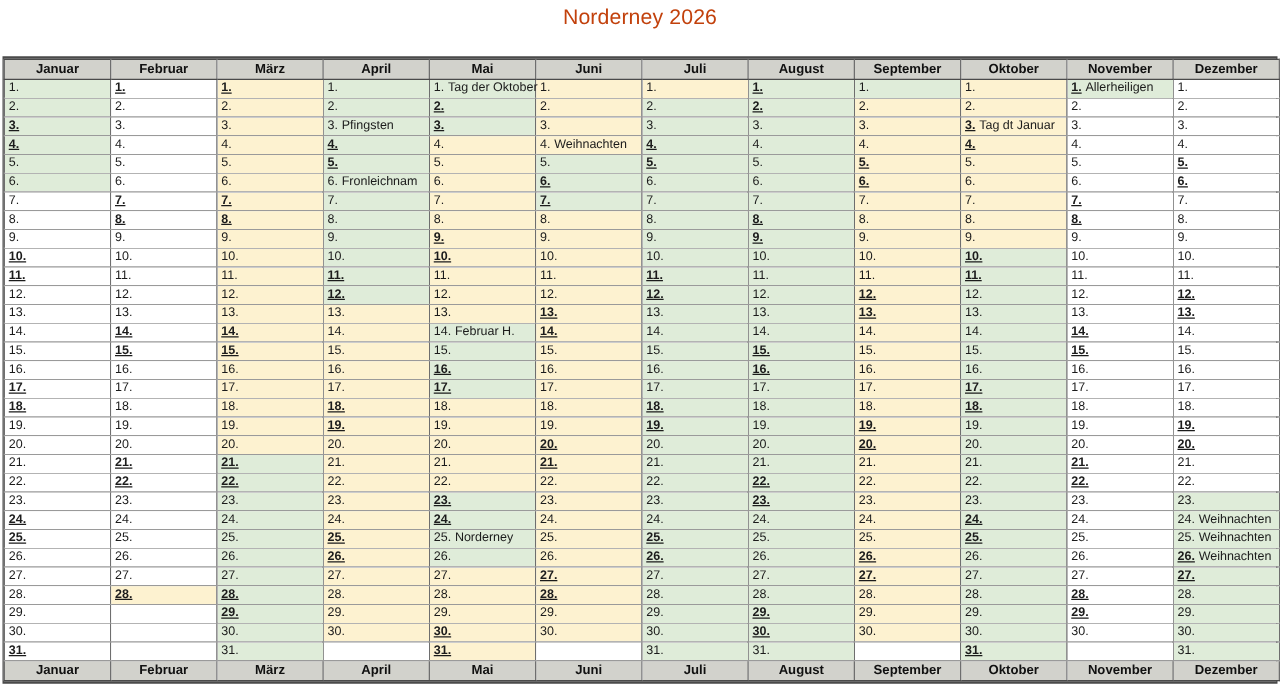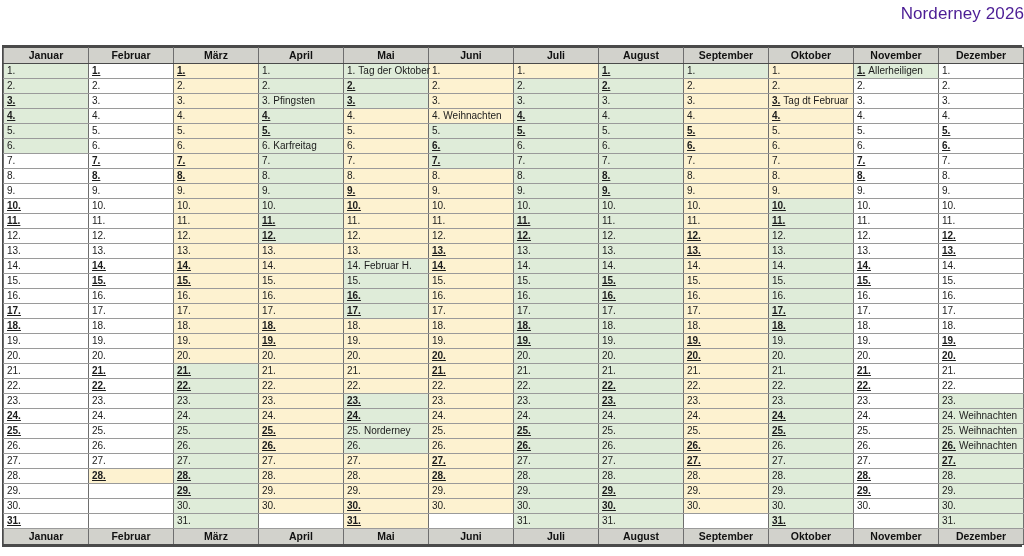--- a/index.html
+++ b/index.html
@@ -15,24 +15,24 @@
     overflow: hidden;
   }
   #page {
     position: relative;
     width: 1024px;
     height: 556px;
     box-sizing: border-box;
   }
   
   #title {
-    text-align: right;
+    text-align: center;
     font-size: 17px;
     font-weight: 400;
-    color: #4c1d95;
+    color: #c2410c;
     padding-top: 4px;
     height: 24px;
     line-height: 20px;
     letter-spacing: 0.1px;
   }
   
   #calendar {
     position: relative;
     margin: 17px 2px;
     border: 1px solid #4a4a4a;
@@ -270,21 +270,21 @@
             <td class="day s-haupt">
               <span class="celltext"><span class="dnum">3.</span></span>
             </td>
             <td class="day s-haupt">
               <span class="celltext"><span class="dnum">3.</span></span>
             </td>
             <td class="day s-zwisch">
               <span class="celltext"><span class="dnum">3.</span></span>
             </td>
             <td class="day s-zwisch">
-              <span class="celltext"><span class="dnum we">3.</span><span class="hol">Tag dt Februar</span></span>
+              <span class="celltext"><span class="dnum we">3.</span><span class="hol">Tag dt Januar</span></span>
             </td>
             <td class="day s-neben">
               <span class="celltext"><span class="dnum">3.</span></span>
             </td>
             <td class="day s-neben">
               <span class="celltext"><span class="dnum">3.</span></span>
             </td>
           </tr>
           <tr>
             <td class="day s-haupt">
@@ -366,21 +366,21 @@
             <td class="day s-haupt">
               <span class="celltext"><span class="dnum">6.</span></span>
             </td>
             <td class="day s-neben">
               <span class="celltext"><span class="dnum">6.</span></span>
             </td>
             <td class="day s-zwisch">
               <span class="celltext"><span class="dnum">6.</span></span>
             </td>
             <td class="day s-haupt">
-              <span class="celltext"><span class="dnum">6.</span><span class="hol">Karfreitag</span></span>
+              <span class="celltext"><span class="dnum">6.</span><span class="hol">Fronleichnam</span></span>
             </td>
             <td class="day s-zwisch">
               <span class="celltext"><span class="dnum">6.</span></span>
             </td>
             <td class="day s-haupt">
               <span class="celltext"><span class="dnum we">6.</span></span>
             </td>
             <td class="day s-haupt">
               <span class="celltext"><span class="dnum">6.</span></span>
             </td>

